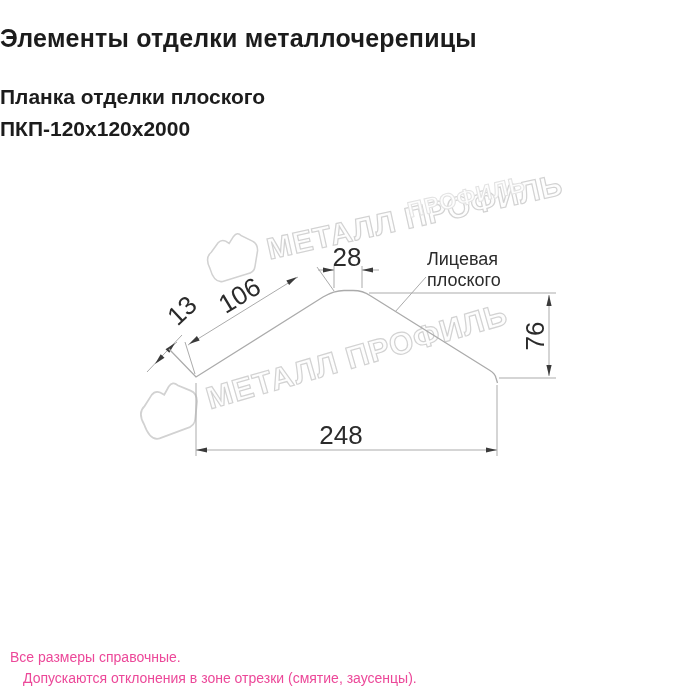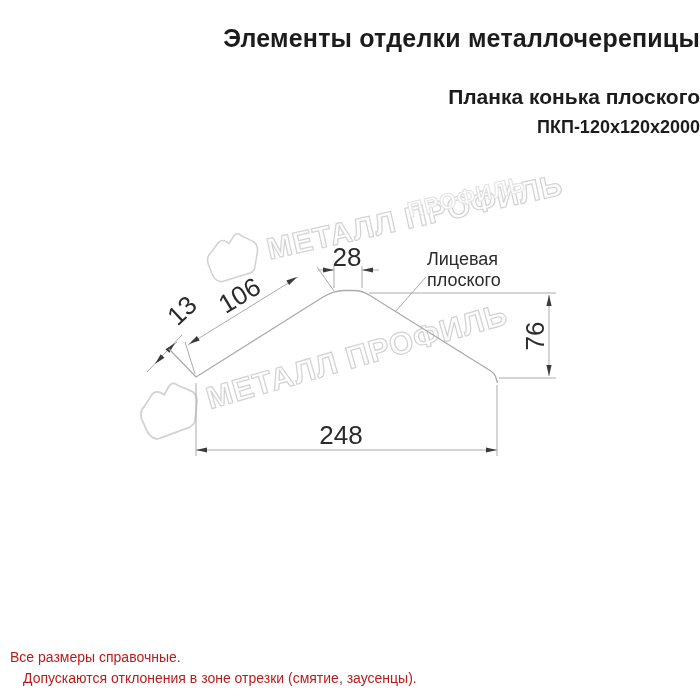--- a/index.html
+++ b/index.html
@@ -1,24 +1,24 @@
 <!DOCTYPE html>
 <html style="--line: #ababab; --arrow: #3a3a3a; --dimension-text: #2b2b2b; --title-text: #1c1c1c; --watermark: #d2d2d2;"><head>
 <meta charset="utf-8">
 <style>
   html,body{margin:0;padding:0;background:#fff;}
   #page{position:relative;width:700px;height:700px;background:#fff;overflow:hidden;
         font-family:"Liberation Sans","DejaVu Sans",sans-serif;}
-  .center-text{position:absolute;left:0;width:700px;text-align:right;color:var(--title-text);}
+  .center-text{position:absolute;left:0;width:700px;text-align:left;color:var(--title-text);}
   #title{top:24px;font-size:25px;font-weight:bold;letter-spacing:.2px;}
   #sub1{top:85px;font-size:21px;font-weight:bold;}
-  #sub2{top:117px;font-size:18px;font-weight:bold;}
+  #sub2{top:117px;font-size:21px;font-weight:bold;}
   #face-label{position:absolute;left:427px;top:249px;font-size:18px;line-height:21px;
               color:var(--dimension-text);}
-  .foot{position:absolute;left:10px;font-size:14px;color:#b91c1c;}
+  .foot{position:absolute;left:10px;font-size:14px;color:#ec4899;}
   #foot1{top:649px;} #foot2{top:670px;margin-left:13px;}
   svg.draw{position:absolute;left:0;top:0;}
   .thin line{stroke:var(--line);stroke-width:1;}
   .profile{stroke:var(--line);stroke-width:1.3;fill:none;}
   .arrow polygon{fill:var(--arrow);stroke:none;}
   .dimtxt{fill:var(--dimension-text);font-size:26px;font-family:"Liberation Sans",sans-serif;}
   .wm{position:absolute;display:flex;align-items:center;gap:8px;
       transform-origin:left center;pointer-events:none;}
   .wm-text{font-weight:bold;font-size:30px;letter-spacing:1px;white-space:nowrap;
            color:#fdfdfd;-webkit-text-stroke:1.2px var(--watermark);}
@@ -95,21 +95,21 @@
     <g>
       <text class="dimtxt" x="347" y="266" text-anchor="middle">28</text>
       <text class="dimtxt" transform="translate(244,303) rotate(-31)" text-anchor="middle">106</text>
       <text class="dimtxt" transform="translate(188,317) rotate(-43)" text-anchor="middle">13</text>
       <text class="dimtxt" transform="translate(544,336) rotate(-90)" text-anchor="middle">76</text>
       <text class="dimtxt" x="341" y="444" text-anchor="middle">248</text>
     </g>
   </svg>
 
   <div class="center-text" id="title">Элементы отделки металлочерепицы</div>
-  <div class="center-text" id="sub1">Планка конька плоского</div>
+  <div class="center-text" id="sub1">Планка отделки плоского</div>
   <div class="center-text" id="sub2">ПКП-120х120х2000</div>
 
   <div id="face-label">
     <div>Лицевая</div>
     <div>плоского</div>
   </div>
 
   <div class="foot" id="foot1">Все размеры справочные.</div>
   <div class="foot" id="foot2">Допускаются отклонения в зоне отрезки (смятие, заусенцы).</div>
 </div>

